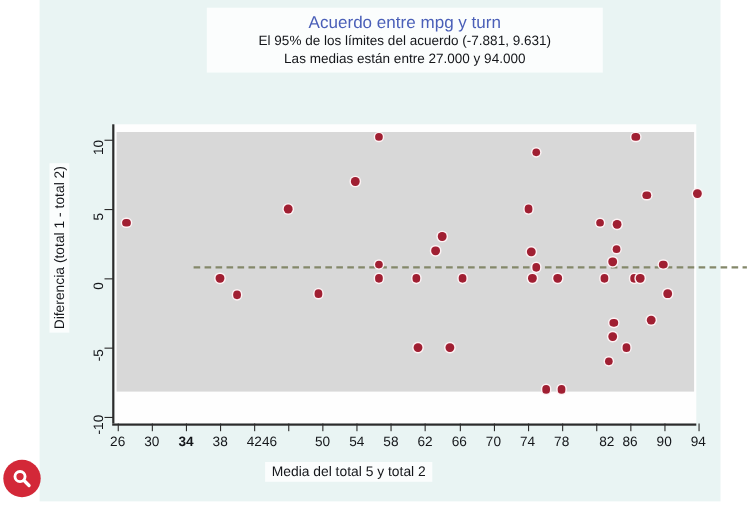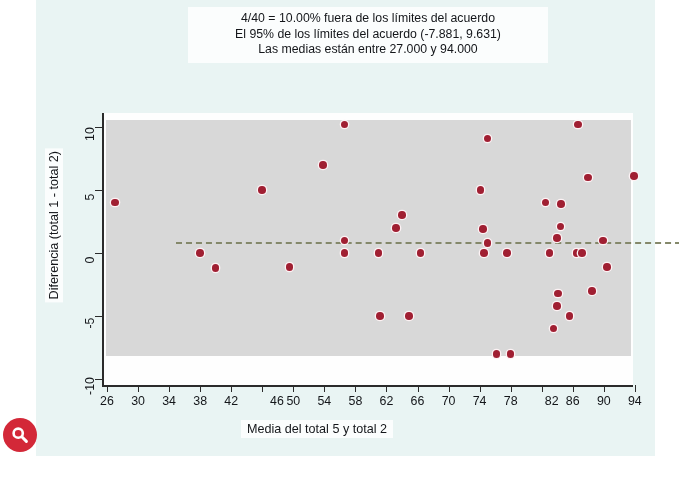--- a/index.html
+++ b/index.html
@@ -101,21 +101,21 @@
 </head>
 <body>
 
 <div id="left-gutter"></div>
 <div id="right-gutter"></div>
 <div id="mint-panel"></div>
 
 <div id="chart-root">
 
   <div id="title-block">
-    <div class="subline">4/40 = 10.00% fuera de los límites del acuerdo</div>
+    <div id="chart-title">Acuerdo entre mpg y turn</div>
     <div class="subline">El 95% de los límites del acuerdo (-7.881, 9.631)</div>
     <div class="subline">Las medias están entre 27.000 y 94.000</div>
   </div>
 
   <div id="plot-panel"></div>
   <div id="loa-band">
     <div id="mean-line" style="top: 121.975px;"></div>
   </div>
 
   <div id="points-layer">
@@ -184,27 +184,27 @@
       <div class="ylabwrap" style="top: 379px;">
         <div class="ylab">-10</div>
       </div>
     </div>
   <div id="x-ticks">
       <div class="xtick" style="left: 71px;"></div>
       <div class="xlab" style="left: 71px;">26</div>
       <div class="xtick" style="left: 102.05px;"></div>
       <div class="xlab" style="left: 102.05px;">30</div>
       <div class="xtick" style="left: 133.1px;"></div>
-      <div class="xlab" style="left: 133.1px;">34</div>
+      <div class="xlab" style="left: 133.1px; font-weight: bold;">34</div>
       <div class="xtick" style="left: 164.15px;"></div>
       <div class="xlab" style="left: 164.15px;">38</div>
       <div class="xtick" style="left: 195.2px;"></div>
       <div class="xlab" style="left: 195.2px;">42</div>
       <div class="xtick" style="left: 226.25px;"></div>
-      <div class="xlab" style="left: 241px;">46</div>
+      <div class="xlab" style="left: 209px;">46</div>
       <div class="xtick" style="left: 257.3px;"></div>
       <div class="xlab" style="left: 257.3px;">50</div>
       <div class="xtick" style="left: 288.35px;"></div>
       <div class="xlab" style="left: 288.35px;">54</div>
       <div class="xtick" style="left: 319.4px;"></div>
       <div class="xlab" style="left: 319.4px;">58</div>
       <div class="xtick" style="left: 350.45px;"></div>
       <div class="xlab" style="left: 350.45px;">62</div>
       <div class="xtick" style="left: 381.5px;"></div>
       <div class="xlab" style="left: 381.5px;">66</div>

